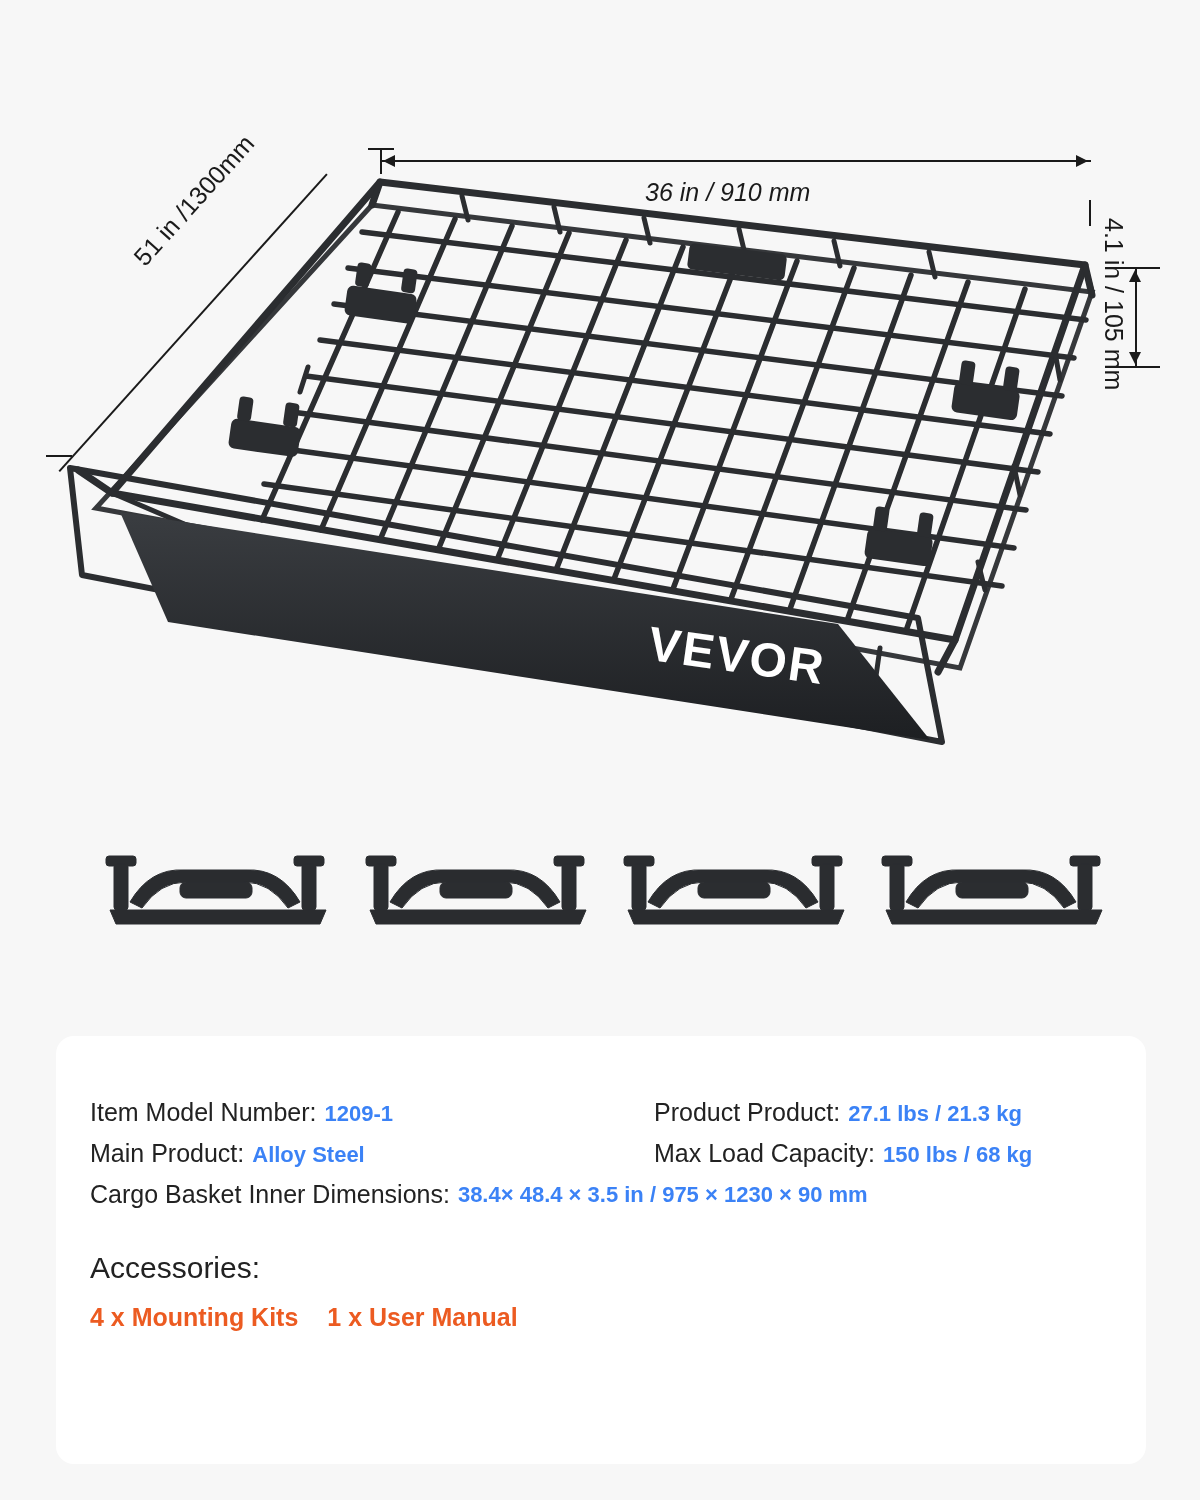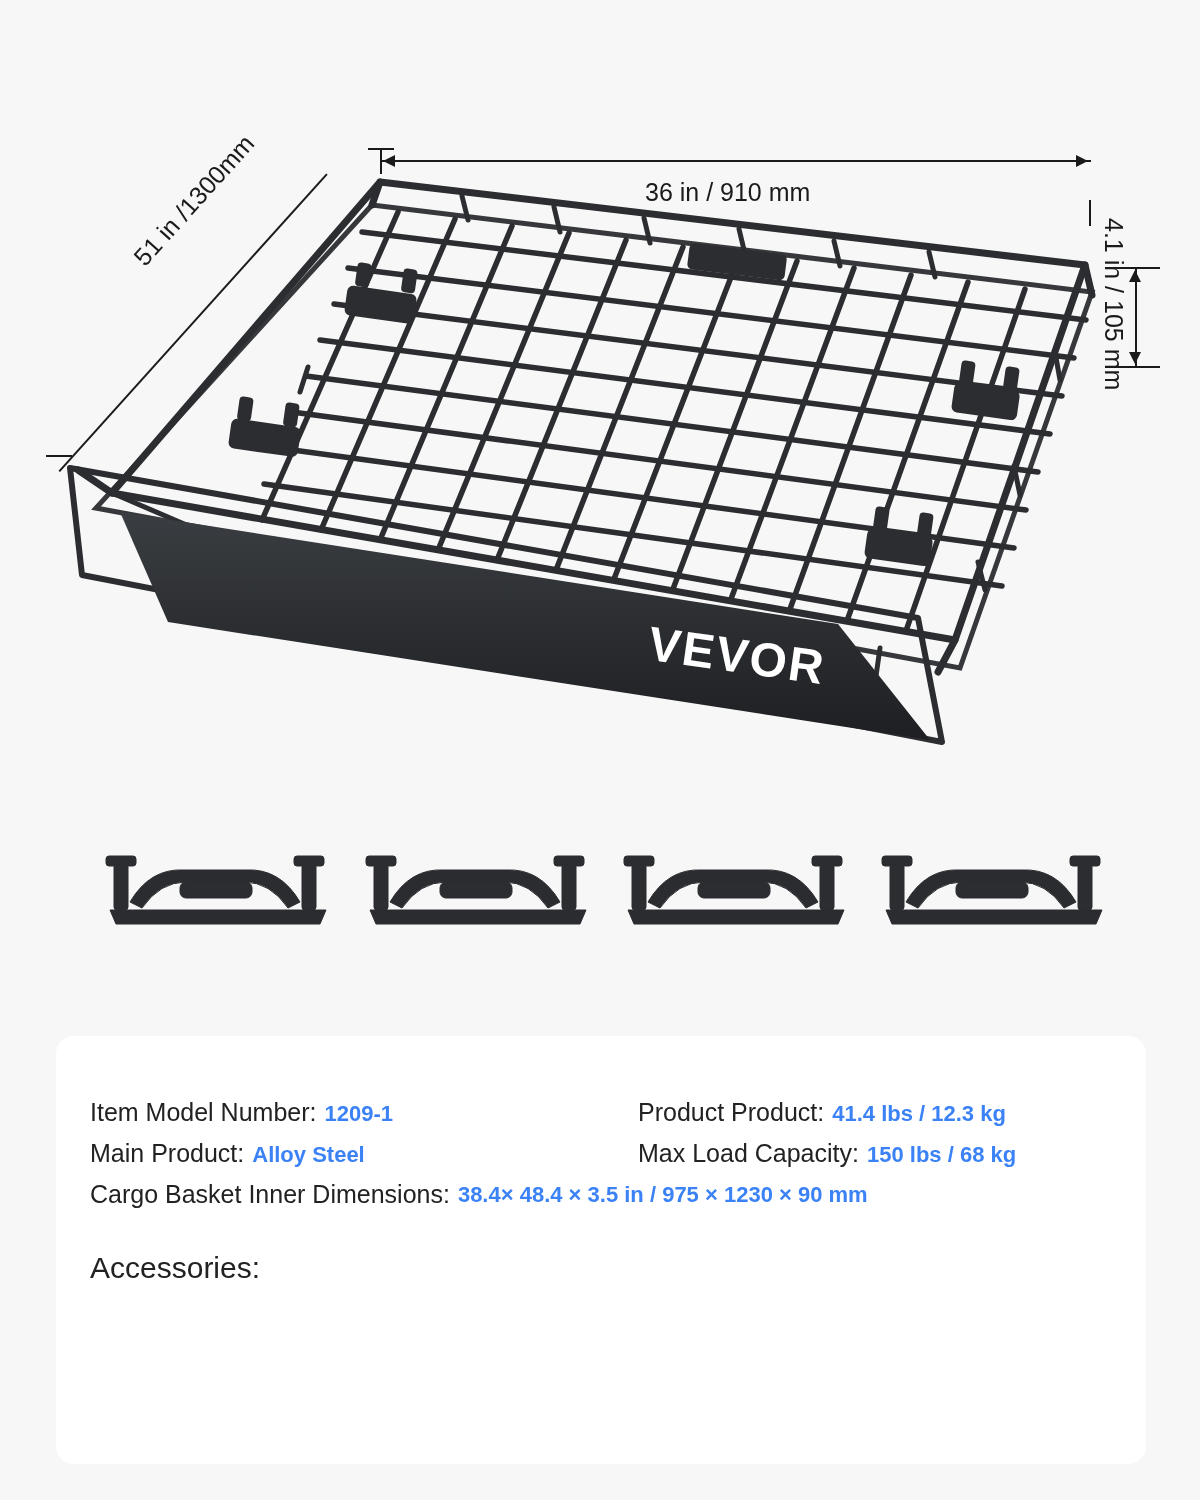--- a/index.html
+++ b/index.html
@@ -22,21 +22,21 @@
     left: 0; top: 0;
     width: 1200px; height: 800px;
   }
 
   .dim-label {
     position: absolute;
     color: #1a1a1a;
     font-size: 25px;
     white-space: nowrap;
   }
-  #dim-top-label { left: 645px; top: 178px; }
+  #dim-top-label { left: 645px; top: 178px; font-style: italic; }
   #dim-left-label {
     left: 128px; top: 252px;
     transform: rotate(-48deg);
     transform-origin: left top;
   }
   #dim-right-label {
     left: 1128px; top: 218px;
     transform: rotate(90deg);
     transform-origin: left top;
   }
@@ -92,20 +92,21 @@
   }
   .spec-grid {
     position: absolute;
     left: 34px; top: 62px;
     width: 1020px;
   }
   .spec-row {
     display: flex;
     align-items: baseline;
     margin-bottom: 12px;
+    gap: 16px;
   }
   .spec-col { display: flex; align-items: baseline; }
   .spec-col.left { width: 548px; }
   .lbl {
     color: #222222;
     font-size: 25px;
     white-space: nowrap;
   }
   .val {
     color: #3b82f6;
@@ -310,21 +311,21 @@
   <div id="spec-card">
     <div class="spec-grid">
 
       <div class="spec-row">
         <div class="spec-col left">
           <span class="lbl">Item Model Number:</span>
           <span class="val">1209-1</span>
         </div>
         <div class="spec-col">
           <span class="lbl">Product Product:</span>
-          <span class="val">41.4 lbs / 12.3 kg</span>
+          <span class="val">27.1 lbs / 21.3 kg</span>
         </div>
       </div>
 
       <div class="spec-row">
         <div class="spec-col left">
           <span class="lbl">Main Product:</span>
           <span class="val">Alloy Steel</span>
         </div>
         <div class="spec-col">
           <span class="lbl">Max Load Capacity:</span>
@@ -332,17 +333,21 @@
         </div>
       </div>
 
       <div class="spec-wide">
         <span class="lbl">Cargo Basket Inner Dimensions:</span>
         <span class="val">38.4× 48.4 × 3.5 in / 975 × 1230 × 90 mm</span>
       </div>
 
 
       <div class="acc-title">Accessories:</div>
+      <div class="acc-value">
+        <span>4 x Mounting Kits</span>
+        <span>1 x User Manual</span>
+      </div>
 
     </div>
   </div>
 
 </div>
 
 </body></html>

